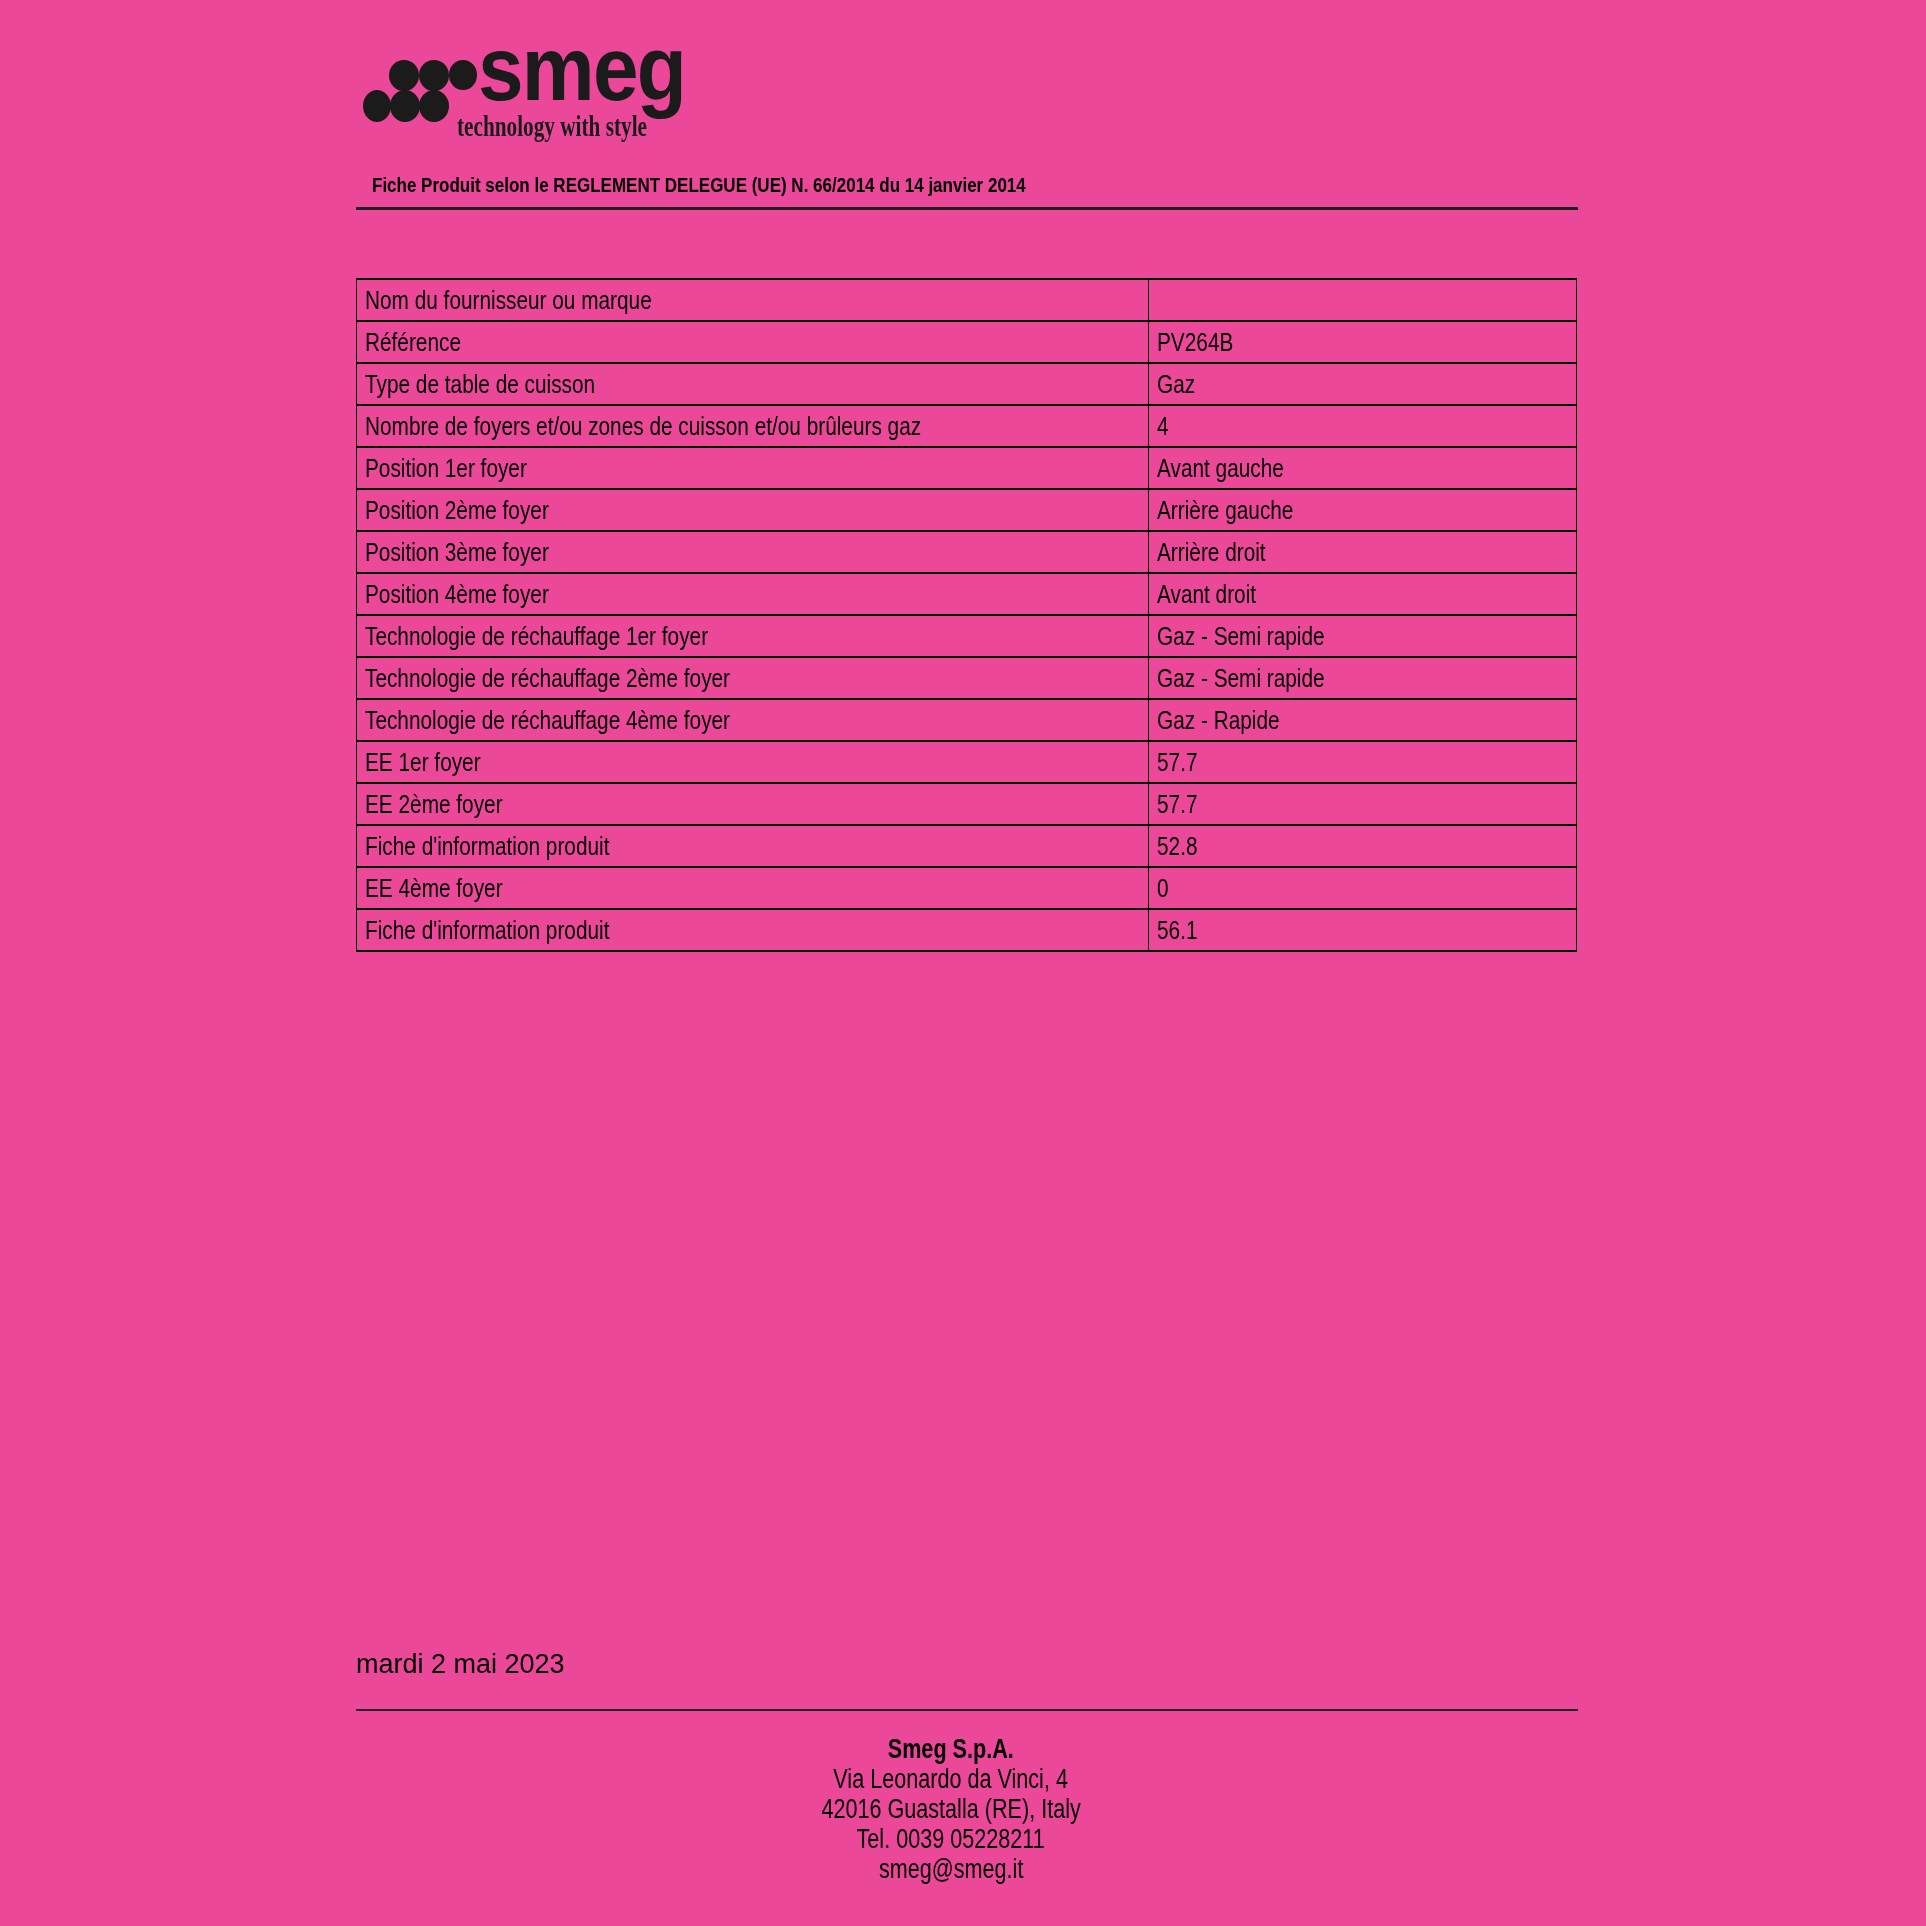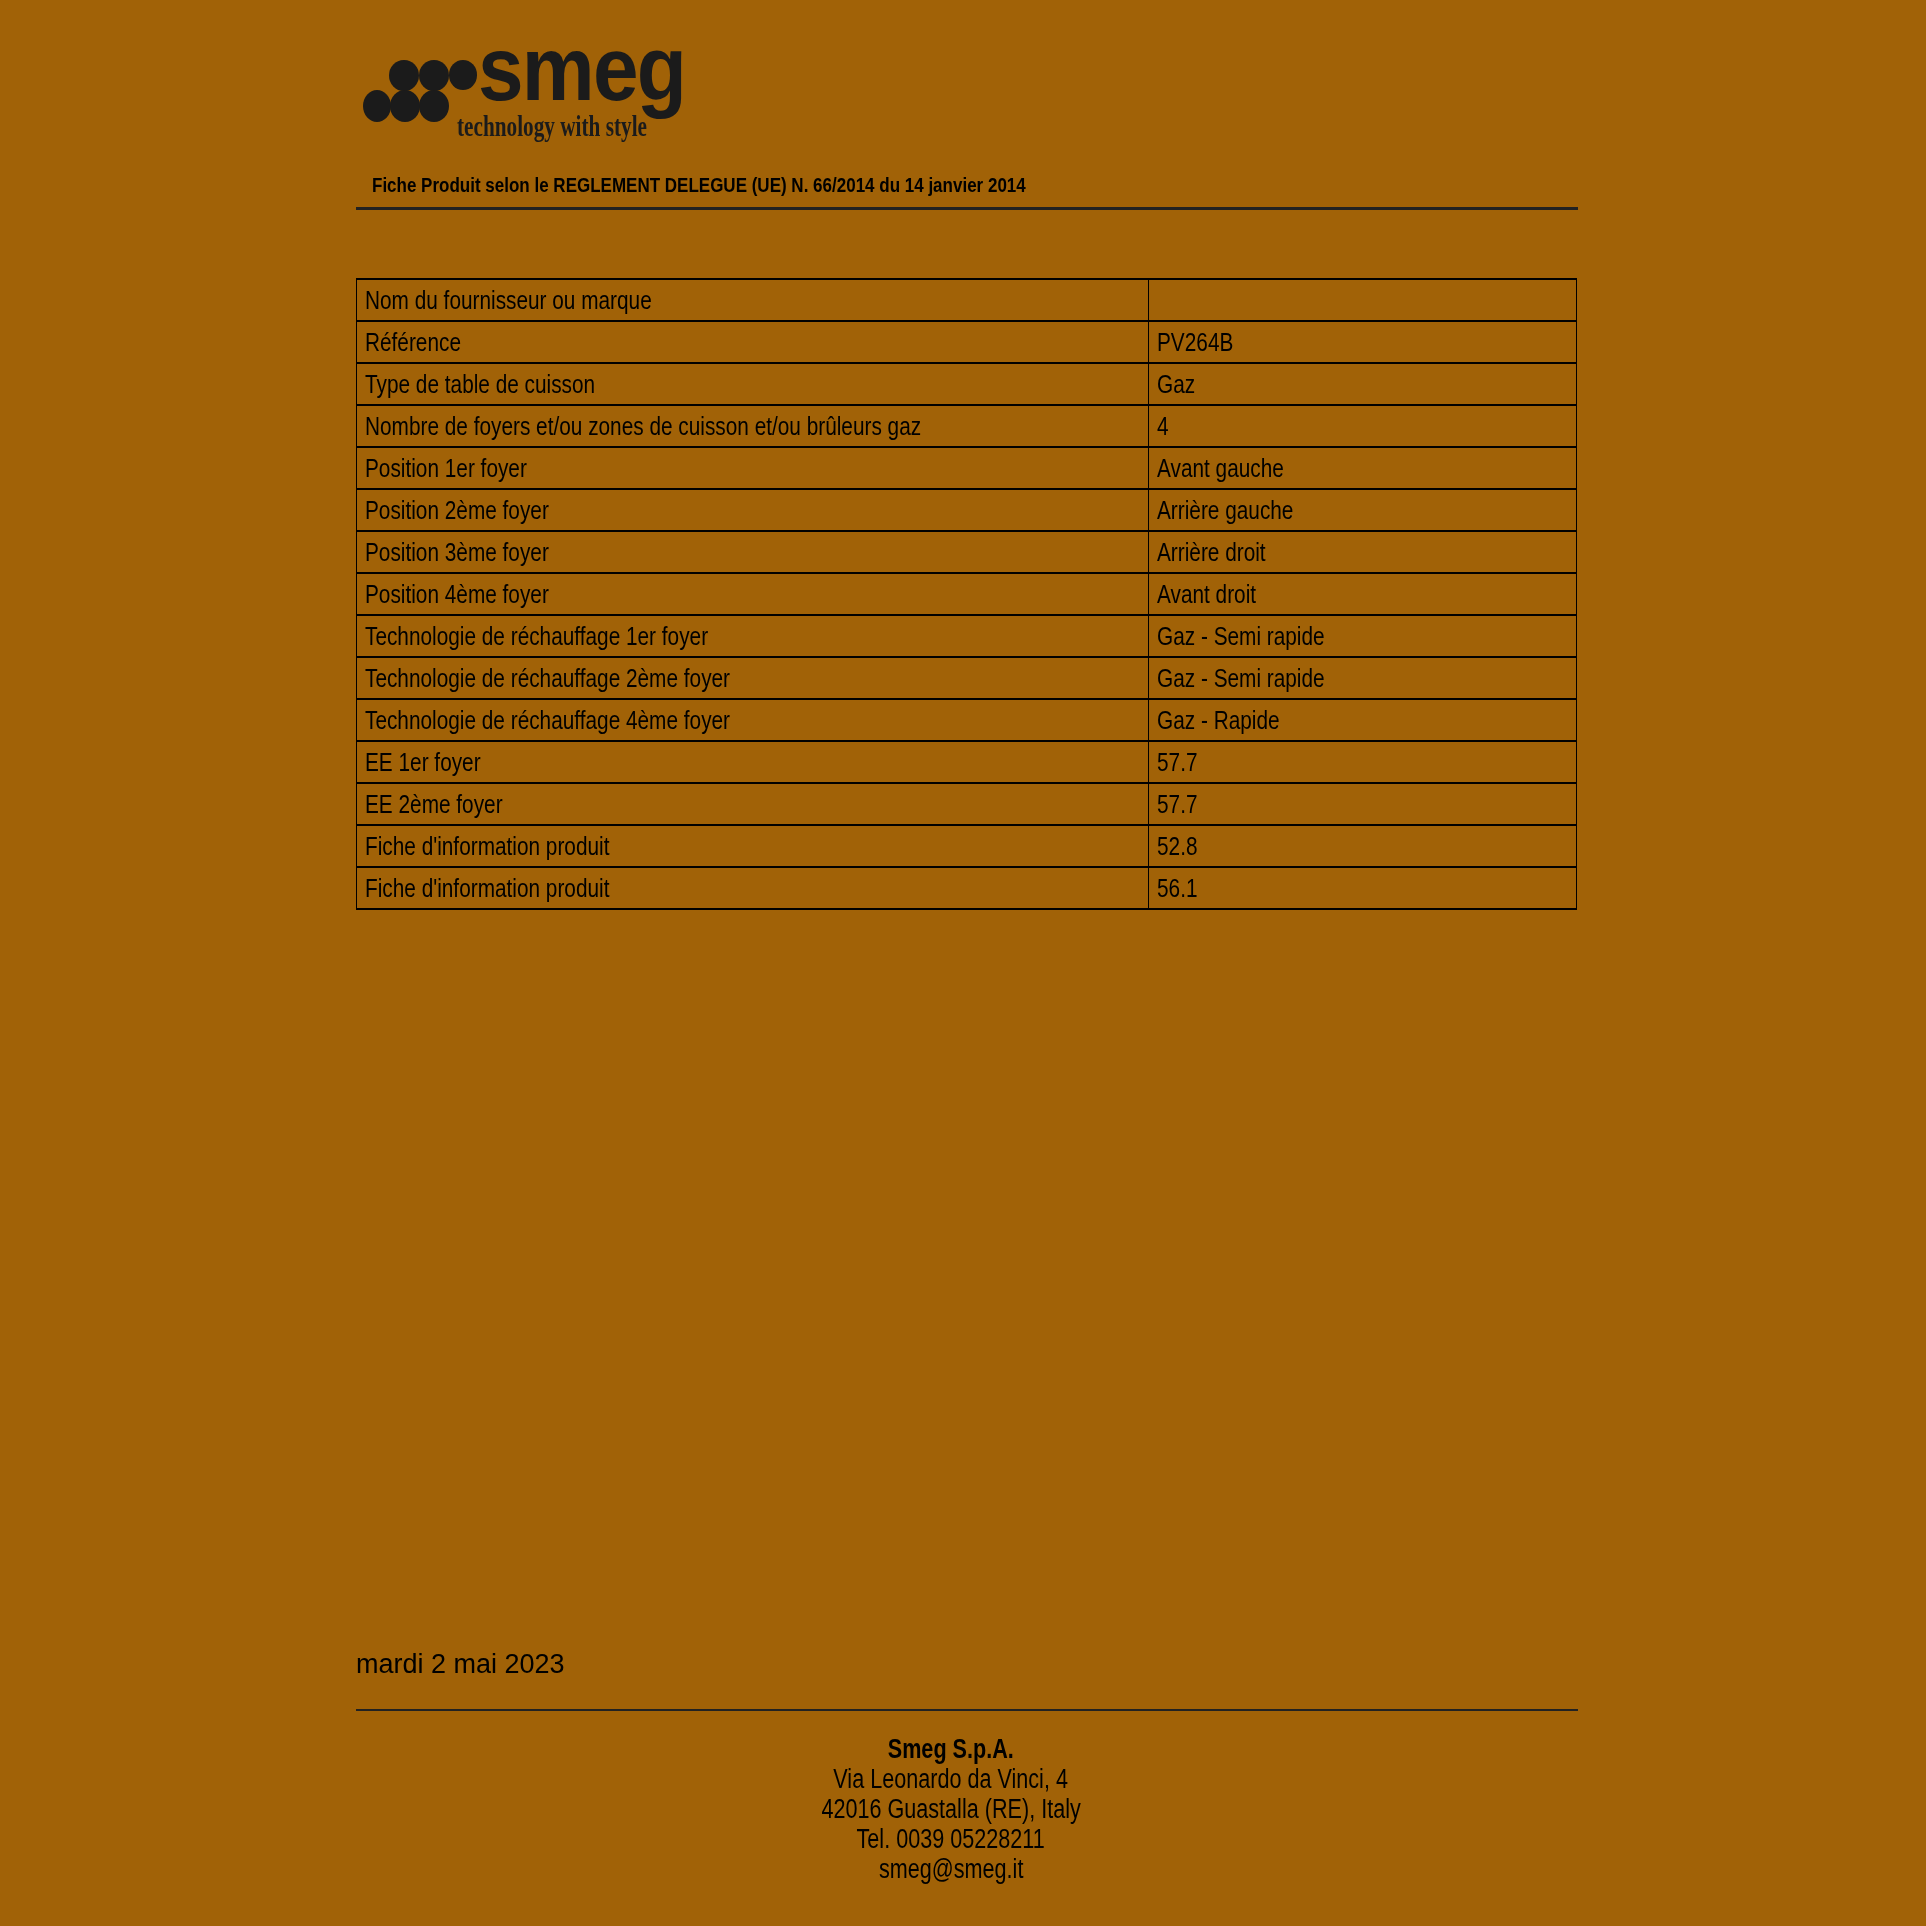--- a/index.html
+++ b/index.html
@@ -1,20 +1,20 @@
 <!DOCTYPE html>
 <html style="font-size:10.3px"><head>
 <meta charset="utf-8">
 <style>
   html,body{margin:0;padding:0;background:#ffffff;}
   .page{
     position:relative;
     width:1926px;
     height:1926px;
-    background:#a16207;
+    background:#ec4899;
     font-family:"Liberation Sans", sans-serif;
     color:#000;
     overflow:hidden;
   }
   
   .logo{position:absolute;left:0;top:0;}
   .dot{position:absolute;background:#1b1b1b;border-radius:50%;}
   .dot.b1{left:363px;top:90px;width:28px;height:32px;}
   .dot.b2{left:390px;top:90px;width:29.5px;height:32px;}
   .dot.b3{left:419px;top:90px;width:29.5px;height:32px;}
@@ -162,20 +162,24 @@
     <tr>
       <td class="c1"><span class="sq">EE 2ème foyer</span></td>
       <td class="c2"><span class="sq">57.7</span></td>
     </tr>
 
     <tr>
       <td class="c1"><span class="sq">Fiche d'information produit</span></td>
       <td class="c2"><span class="sq">52.8</span></td>
     </tr>
 
+    <tr>
+      <td class="c1"><span class="sq">EE 4ème foyer</span></td>
+      <td class="c2"><span class="sq">0</span></td>
+    </tr>
 
     <tr>
       <td class="c1"><span class="sq">Fiche d'information produit</span></td>
       <td class="c2"><span class="sq">56.1</span></td>
     </tr>
   </tbody>
   </table>
 
   <div class="doc-date">mardi 2 mai 2023</div>
   <div class="rule rule-footer"></div>

